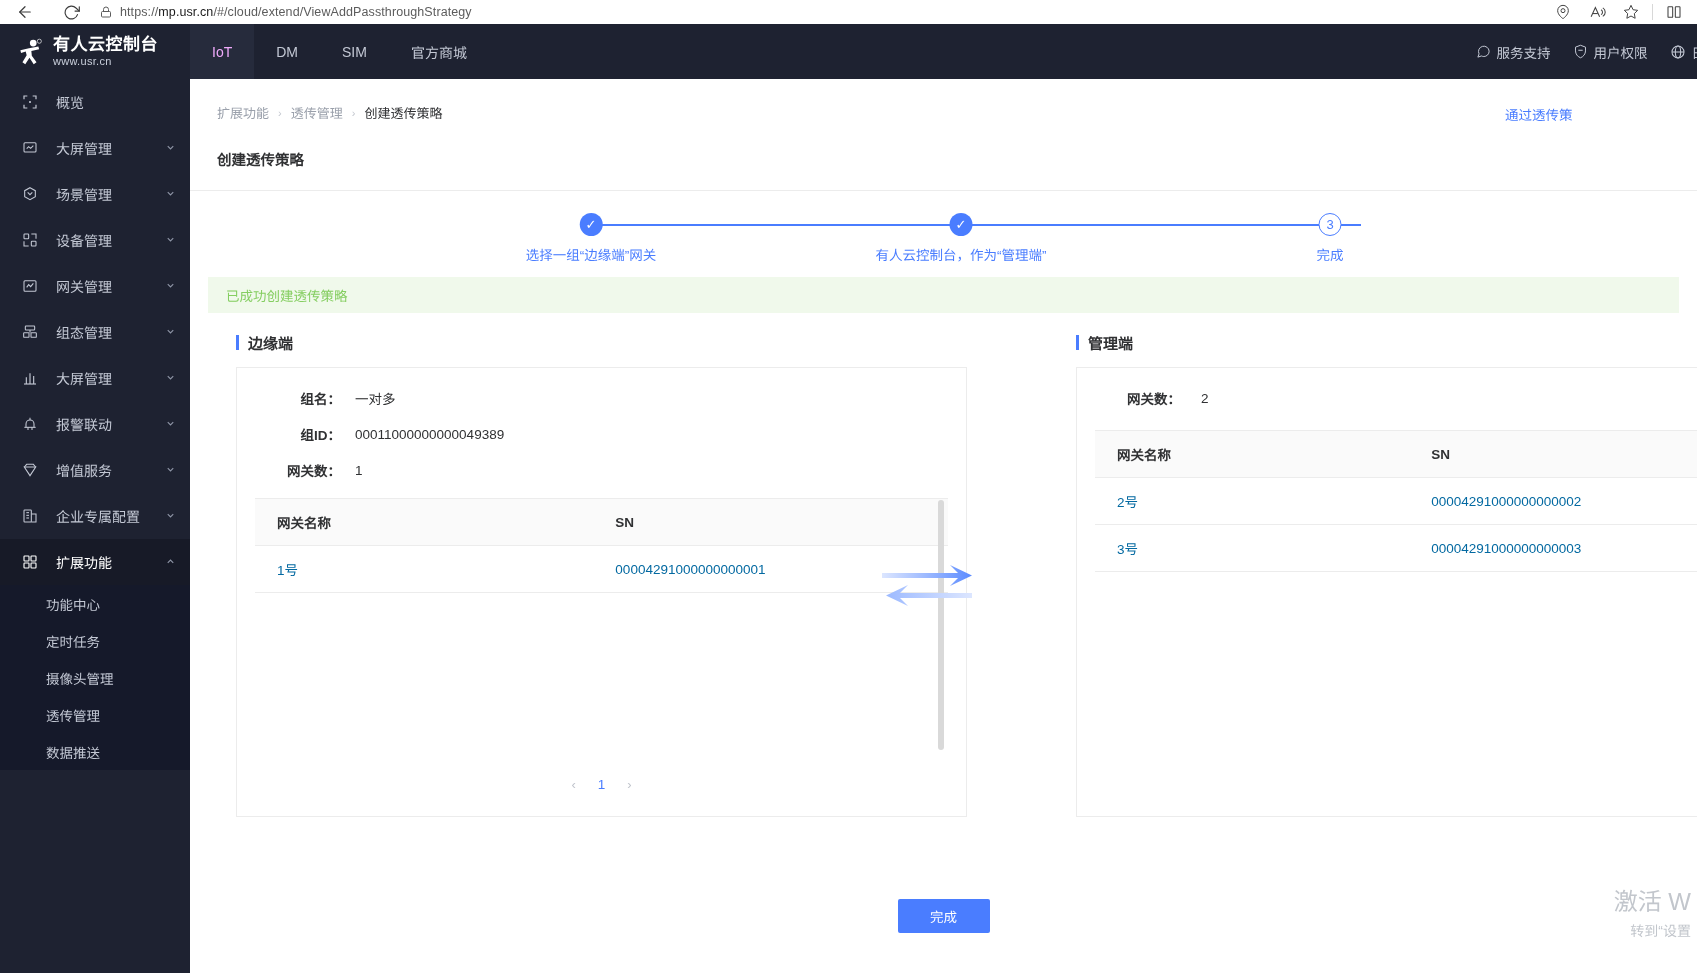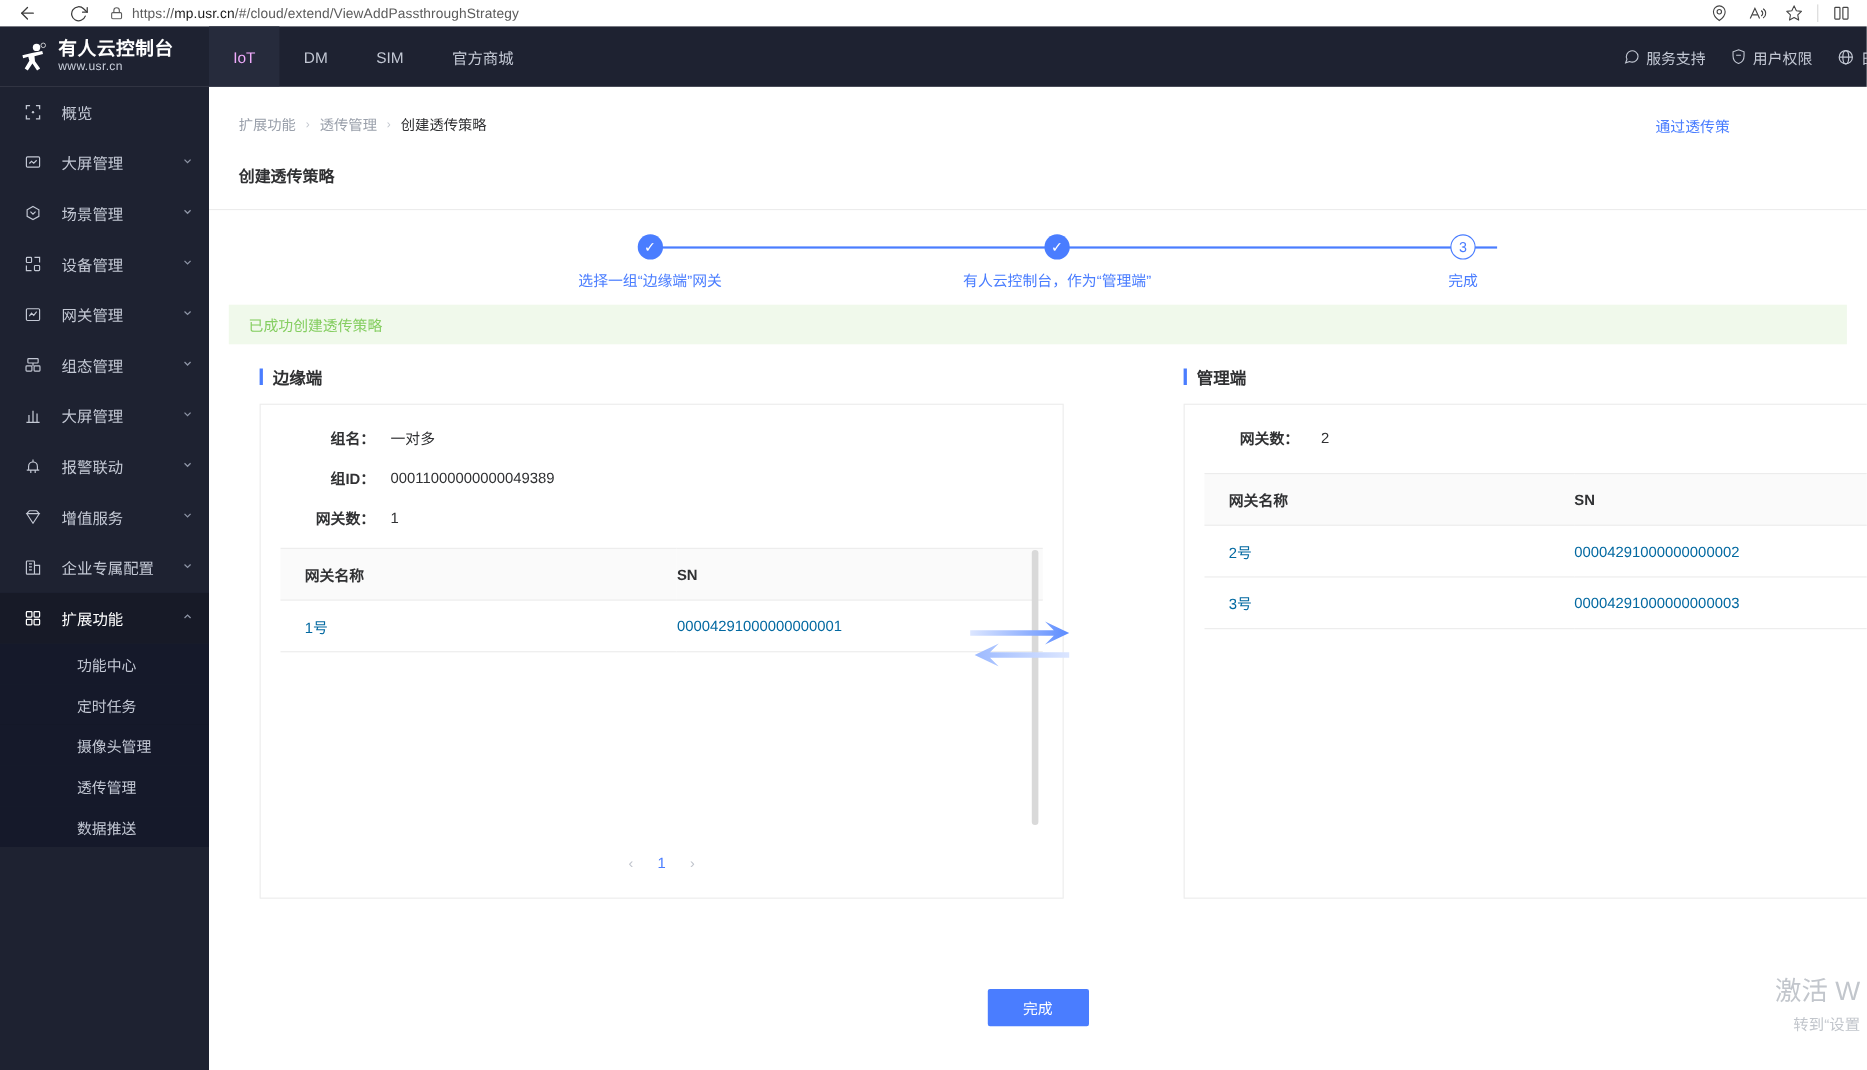--- a/index.html
+++ b/index.html
@@ -69,21 +69,21 @@
   .s-item {
     height: 46px; display: flex; align-items: center; padding: 0 14px 0 22px;
     color: #c3c8d4; font-size: 14px; position: relative;
   }
   .s-item .s-icon { width: 22px; flex: none; display: flex; align-items: center; justify-content: flex-start; }
   .s-item .s-label { margin-left: 12px; white-space: nowrap; }
   .s-item .s-arrow { margin-left: auto; color: #8e95a6; font-size: 11px; }
   .s-item.open { background: #171a27; }
   .s-item.open .s-label, .s-item.open .s-icon { color: #fff; }
   .s-sub {
-    height: 37px; display: flex; align-items: center; padding-left: 70px;
+    height: 37px; display: flex; align-items: center; padding-left: 46px;
     color: #c3c8d4; font-size: 13.5px; background: #15192a;
   }
 
   
   .main {
     position: absolute; top: 79px; left: 190px; width: 1507px; height: 894px;
     background: #fff; overflow: hidden;
   }
   .crumb {
     padding: 24px 0 0 27px; font-size: 13px; color: #9aa0ab; display: flex; align-items: center; gap: 9px;

